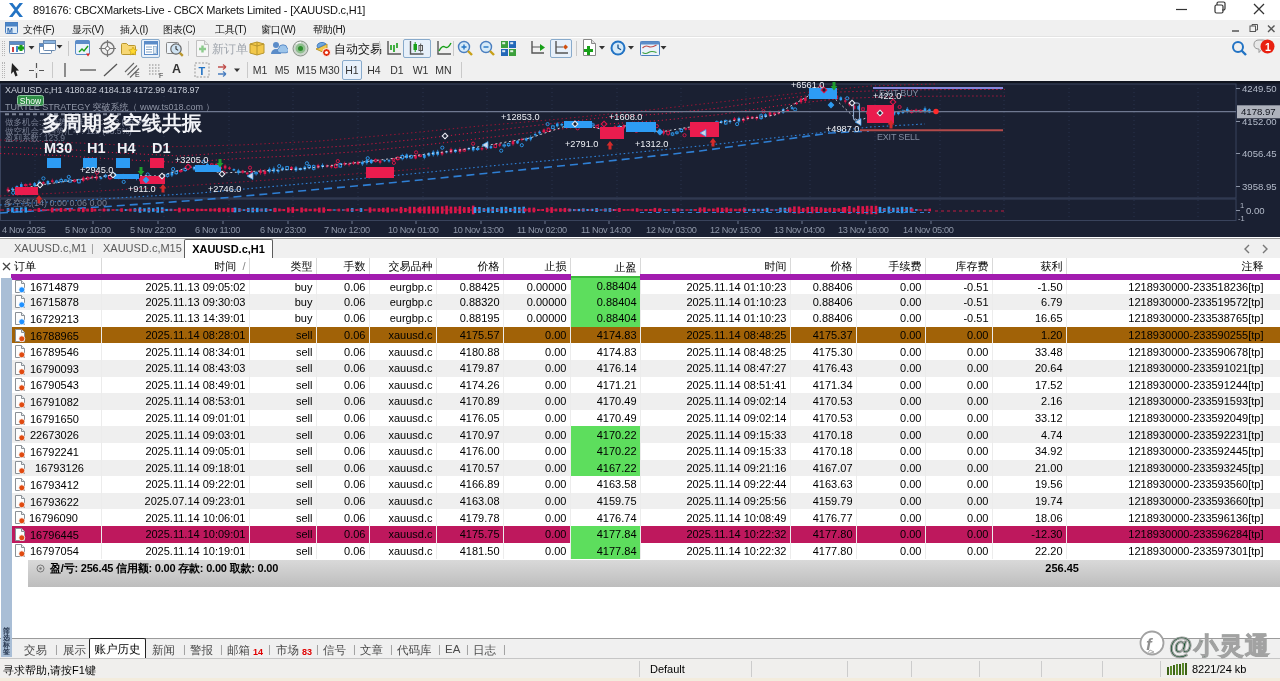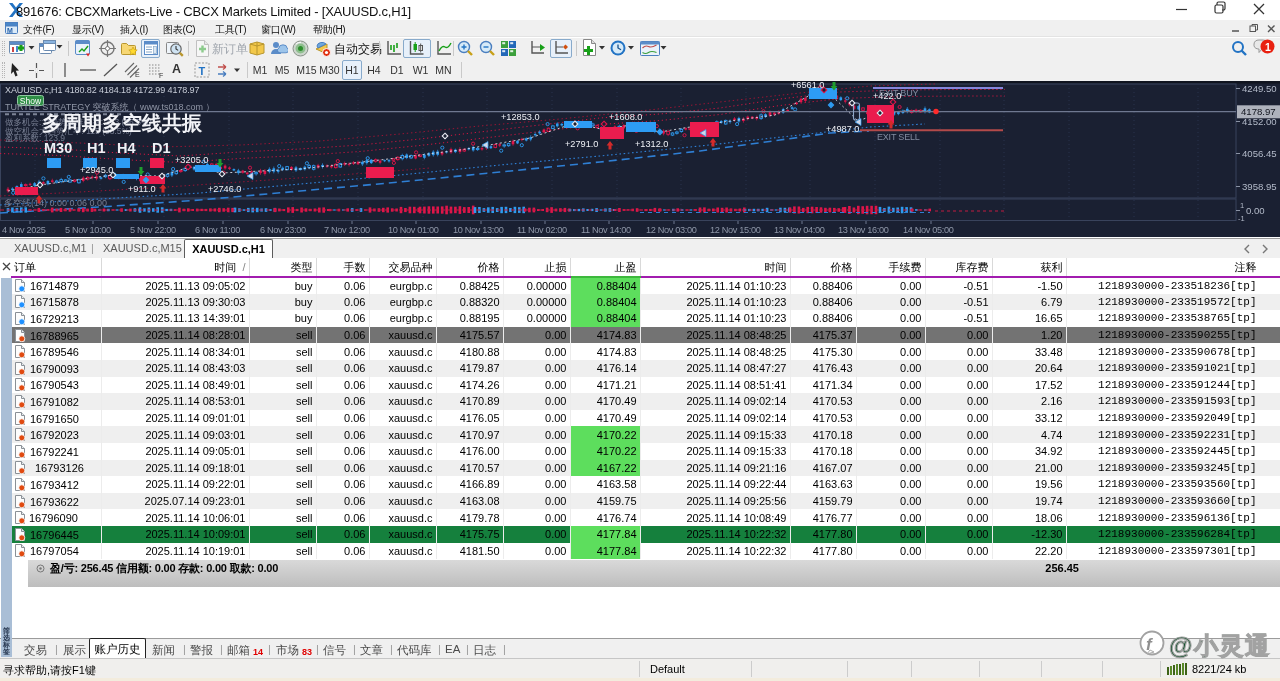--- a/index.html
+++ b/index.html
@@ -1,19 +1,19 @@
 <!DOCTYPE html>
 <html><head><meta charset="utf-8"><style>
 * { margin:0; padding:0; box-sizing:border-box; }
 html,body { width:1280px; height:681px; overflow:hidden; font-family:"Liberation Sans", sans-serif; background:#fff; }
 .abs { position:absolute; }
 #root { position:relative; width:1280px; height:681px; }
 
 #titlebar { position:absolute; left:0; top:0; width:1280px; height:20px; background:#ffffff; }
-#titlebar .title { position:absolute; left:16px; top:3.5px; font-size:13px; letter-spacing:-0.2px; color:#101010; }
+#titlebar .title { position:absolute; left:33px; top:3.5px; font-size:11px; letter-spacing:-0.2px; color:#101010; }
 
 #menubar { position:absolute; left:0; top:20px; width:1280px; height:17px; background:#f0f0f0; border-bottom:1px solid #e3e3e3; }
 .mi { position:absolute; top:3px; font-size:10px; letter-spacing:-0.3px; color:#111; }
 
 #tb1 { position:absolute; left:0; top:38px; width:1280px; height:21px; background:#f0f0f0; }
 #tb2 { position:absolute; left:0; top:59px; width:1280px; height:22px; background:#f0f0f0; }
 .sep { position:absolute; width:1px; background:#c9c9c9; }
 .grip { position:absolute; width:3px; border-left:1px dotted #b5b5b5; border-right:1px dotted #b5b5b5; }
 .pressed { background:#e7f0fa; border:1px solid #88aacb; border-radius:2px; }
 .tf { position:absolute; top:2px; height:18px; font-size:10.5px; color:#333; text-align:center; line-height:18px; }
@@ -21,23 +21,23 @@
 #chart { position:absolute; left:0; top:81px; width:1280px; height:118px; background:#1a2032; }
 
 #ctabs { position:absolute; left:0; top:238px; width:1280px; height:20px; background:#f0f0f0; border-top:1px solid #9b9b9b; }
 .ctab { position:absolute; top:3px; font-size:11px; color:#5a5a5a; }
 #ctab-act { position:absolute; left:184px; top:0px; width:89px; height:20px; background:#ffffff; border:1px solid #5c5c5c; border-bottom:none; border-radius:2px 2px 0 0; font-size:11px; font-weight:bold; color:#000; text-align:center; line-height:19px; }
 
 #term { position:absolute; left:0; top:258px; width:1280px; height:319px; background:#fff; }
 #lstrip { position:absolute; left:1px; top:278px; width:11px; height:379px; background:#a9bed6; z-index:10; }
 table { border-collapse:collapse; table-layout:fixed; width:1269px; margin-left:11px; }
 td,th { font-size:11px; font-weight:normal; color:#000; text-align:right; padding:0 3px 0 0; white-space:nowrap; overflow:hidden; height:16.6px; border-right:1px solid #ececec; }
-th { height:19px; border-right:1px solid #d9d9d9; border-bottom:2px solid #a21caf; background:#fff; }
+th { height:19px; border-right:1px solid #d9d9d9; border-bottom:6px solid #a21caf; background:#fff; }
 td.c0, th.c0 { text-align:left; padding-left:3px; }
-td.cm, th.cm { padding-right:23px;font-family:Liberation Mono, monospace; }
+td.cm, th.cm { padding-right:16px; }
 
 #sumrow { position:absolute; left:28px; top:560px; width:1269px; height:27px; background:linear-gradient(#d9d9d9,#bdbdbd); font-size:11px; font-weight:bold; color:#000; line-height:17px; }
 
 #btabs { position:absolute; left:0; top:638px; width:1280px; height:20px; background:#f0f0f0; border-top:1px solid #9b9b9b; }
 .btab { position:absolute; top:4px; font-size:11.5px; color:#4a4a4a; }
 .bsep { position:absolute; top:4px; font-size:11px; color:#999; }
 
 #status { position:absolute; left:0; top:658px; width:1280px; height:20px; background:#f0efed; border-top:1px solid #c6c6c6; font-size:11.5px; color:#000; }
 #bottomedge { position:absolute; left:0; top:678px; width:1280px; height:3px; background:#f3ecdd; }
 .ssep { position:absolute; top:2px; height:16px; width:1px; background:#cccccc; }
@@ -1218,21 +1218,21 @@
             <td>0.88195</td>
             <td>0.00000</td>
 <td style="background:#5dde5d;">0.88404</td>
 <td>2025.11.14 01:10:23</td>
             <td>0.88406</td>
             <td>0.00</td>
             <td>-0.51</td>
             <td>16.65</td>
             <td class="cm">1218930000-233538765[tp]</td>
 </tr>
-          <tr style="background:#737373">
+          <tr style="background:#a16207">
 <td class="c0"><svg width="12" height="13" viewBox="0 0 12 13" style="vertical-align:-2px">
                 <path d="M1.5 0.5 h6 l3 3 v9 h-9 Z" fill="#fdfdfd" stroke="#8a9096" stroke-width="1"></path>
                 <path d="M7.5 0.5 v3 h3" fill="#e8ecef" stroke="#8a9096" stroke-width="1"></path>
                 <circle cx="7.8" cy="9.8" r="3" fill="#e04a10" stroke="#fff" stroke-width="0.8"></circle>
               </svg><span style="margin-left:4px">16788965</span></td>
 <td>2025.11.14 08:28:01</td>
             <td>sell</td>
             <td>0.06</td>
             <td>xauusd.c</td>
             <td>4175.57</td>
@@ -1343,21 +1343,21 @@
             <td>0.00</td>
             <td>0.00</td>
             <td>33.12</td>
             <td class="cm">1218930000-233592049[tp]</td>
 </tr>
           <tr style="background:#efefef">
 <td class="c0"><svg width="12" height="13" viewBox="0 0 12 13" style="vertical-align:-2px">
                 <path d="M1.5 0.5 h6 l3 3 v9 h-9 Z" fill="#fdfdfd" stroke="#8a9096" stroke-width="1"></path>
                 <path d="M7.5 0.5 v3 h3" fill="#e8ecef" stroke="#8a9096" stroke-width="1"></path>
                 <circle cx="7.8" cy="9.8" r="3" fill="#e04a10" stroke="#fff" stroke-width="0.8"></circle>
-              </svg><span style="margin-left:4px">16792023</span></td>
+              </svg><span style="margin-left:4px">22673026</span></td>
 <td>2025.11.14 09:03:01</td>
             <td>sell</td>
             <td>0.06</td>
             <td>xauusd.c</td>
             <td>4170.97</td>
             <td>0.00</td>
 <td style="background:#5dde5d;">4170.22</td>
 <td>2025.11.14 09:15:33</td>
             <td>4170.18</td>
             <td>0.00</td>
@@ -1458,21 +1458,21 @@
             <td>4179.78</td>
             <td>0.00</td>
 <td style="">4176.74</td>
 <td>2025.11.14 10:08:49</td>
             <td>4176.77</td>
             <td>0.00</td>
             <td>0.00</td>
             <td>18.06</td>
             <td class="cm">1218930000-233596136[tp]</td>
 </tr>
-          <tr style="background:#15803d">
+          <tr style="background:#be185d">
 <td class="c0"><svg width="12" height="13" viewBox="0 0 12 13" style="vertical-align:-2px">
                 <path d="M1.5 0.5 h6 l3 3 v9 h-9 Z" fill="#fdfdfd" stroke="#8a9096" stroke-width="1"></path>
                 <path d="M7.5 0.5 v3 h3" fill="#e8ecef" stroke="#8a9096" stroke-width="1"></path>
                 <circle cx="7.8" cy="9.8" r="3" fill="#e04a10" stroke="#fff" stroke-width="0.8"></circle>
               </svg><span style="margin-left:4px">16796445</span></td>
 <td>2025.11.14 10:09:01</td>
             <td>sell</td>
             <td>0.06</td>
             <td>xauusd.c</td>
             <td>4175.75</td>

